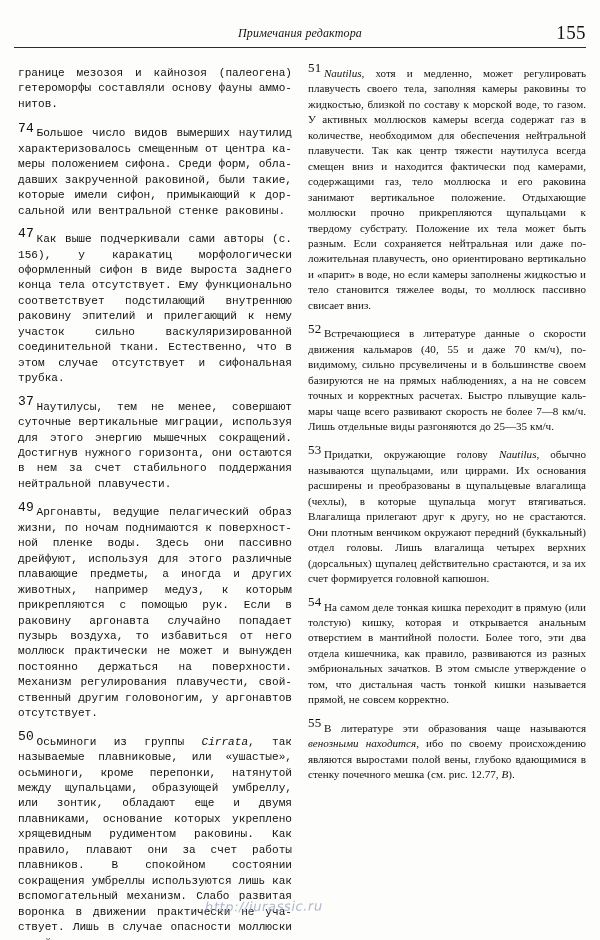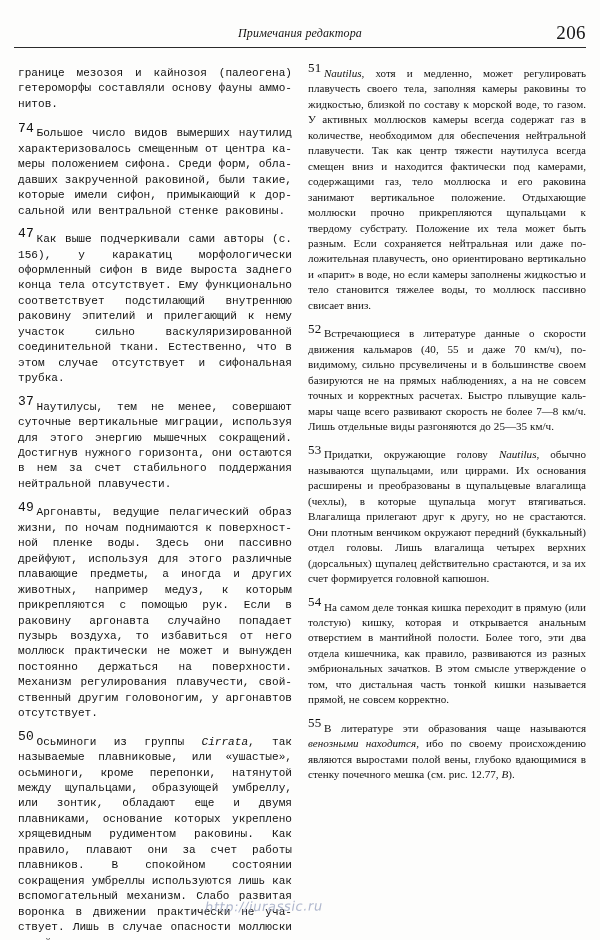--- a/index.html
+++ b/index.html
@@ -116,21 +116,21 @@
     user-select: none;
   }
 </style>
 </head>
 <body>
 
 <div class="page">
 
   <div class="runhead">
     <div class="runhead-title">Примечания редактора</div>
-    <div class="runhead-folio">206</div>
+    <div class="runhead-folio">155</div>
     <div class="runhead-rule"></div>
   </div>
 
   <div class="columns">
     <div class="col col-left">
         <p class="note carryover">границе мезозоя и кайнозоя (палеогена) ге­тероморфы составляли основу фауны аммо­нитов.</p>
         <p class="note"><span class="sup">74</span>Большое число видов вымерших наутилид характеризовалось смещенным от центра ка­меры положением сифона. Среди форм, обла­давших закрученной раковиной, были такие, которые имели сифон, примыкающий к дор­сальной или вентральной стенке раковины.</p>
         <p class="note"><span class="sup">47</span>Как выше подчеркивали сами авторы (с. 156), у каракатиц морфологически оформленный сифон в виде выроста заднего конца тела от­сутствует. Ему функционально соответствует подстилающий внутреннюю раковину эпите­лий и прилегающий к нему участок сильно васкуляризированной соединительной ткани. Естественно, что в этом случае отсутствует и сифональная трубка.</p>
         <p class="note"><span class="sup">37</span>Наутилусы, тем не менее, совершают суточ­ные вертикальные миграции, используя для этого энергию мышечных сокращений. Достиг­нув нужного горизонта, они остаются в нем за счет стабильного поддержания нейтральной плавучести.</p>
         <p class="note"><span class="sup">49</span>Аргонавты, ведущие пелагический образ жизни, по ночам поднимаются к поверхност­ной пленке воды. Здесь они пассивно дрейфу­ют, используя для этого различные плаваю­щие предметы, а иногда и других животных, например медуз, к которым прикрепляются с помощью рук. Если в раковину аргонавта слу­чайно попадает пузырь воздуха, то избавиться от него моллюск практически не может и вы­нужден постоянно держаться на поверхности. Механизм регулирования плавучести, свой­ственный другим головоногим, у аргонавтов отсутствует.</p>

